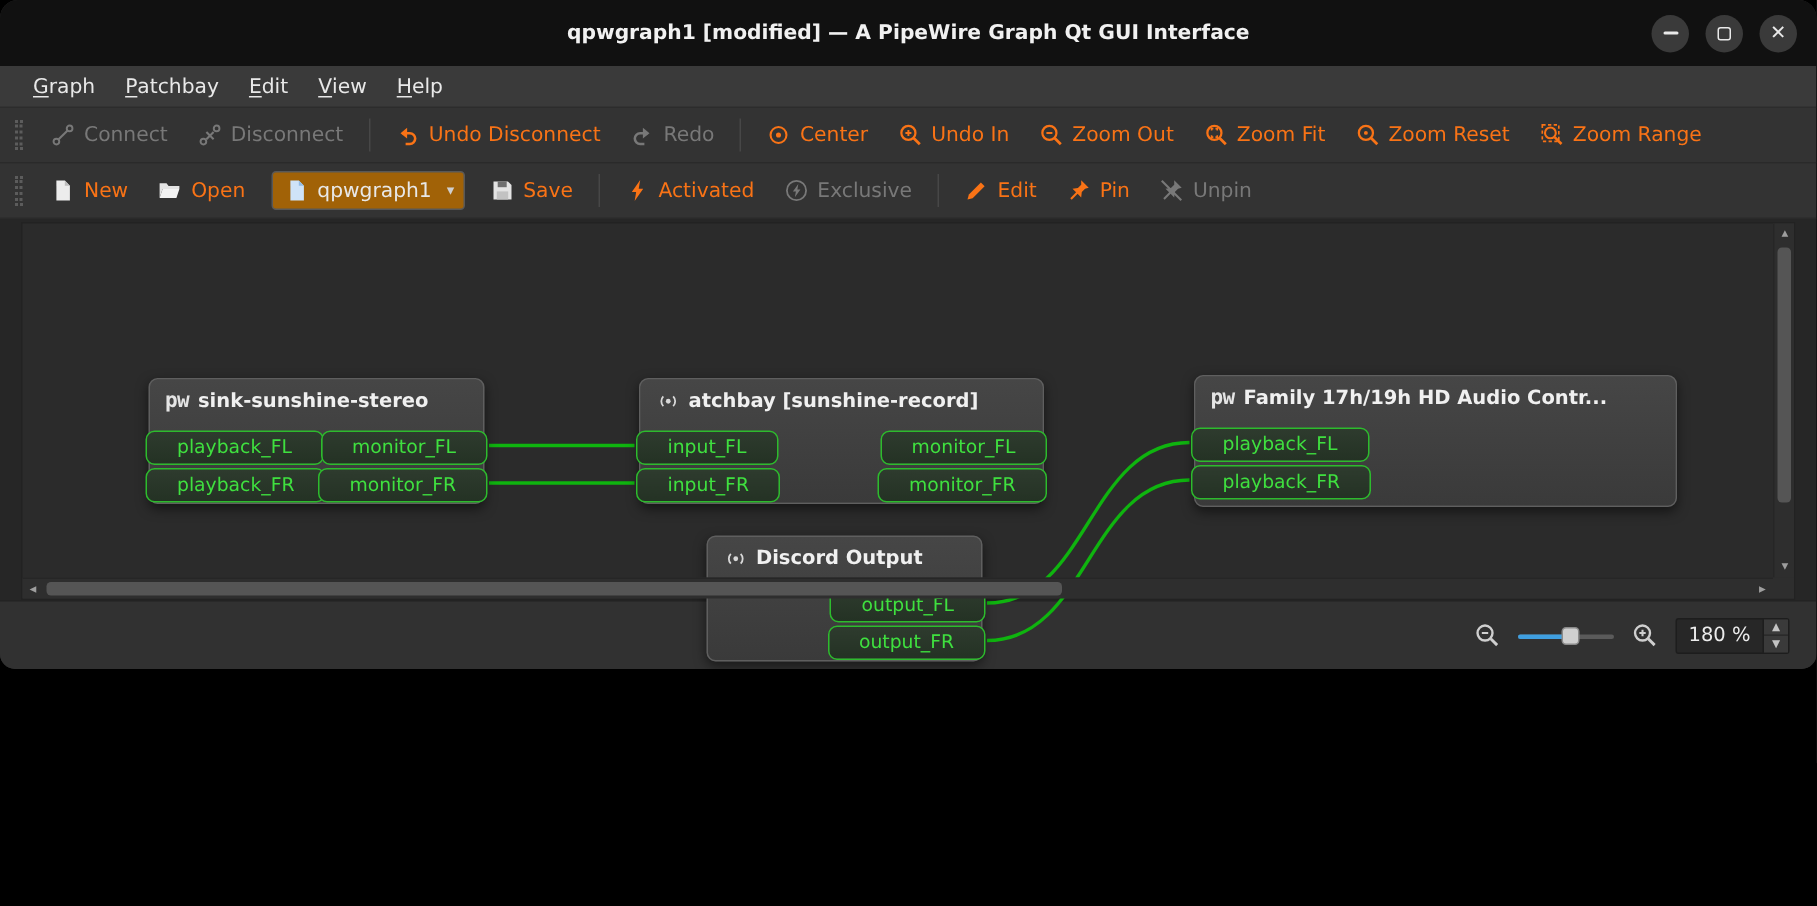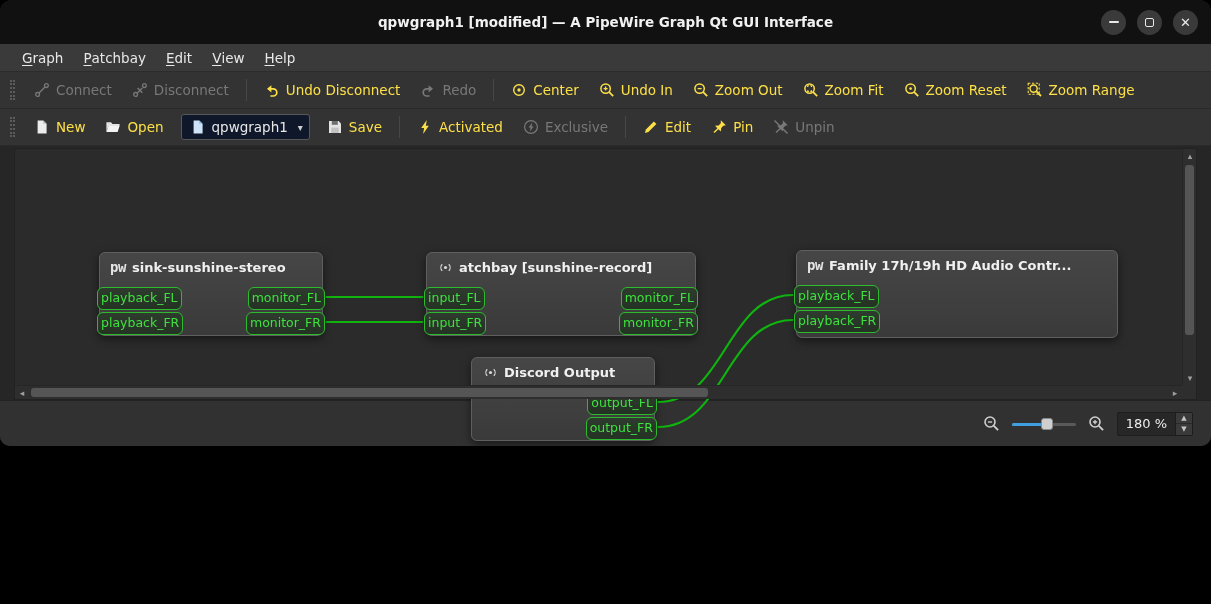--- a/index.html
+++ b/index.html
@@ -14,38 +14,38 @@
   .max-box{width:9px;height:9px;border:1.5px solid #e9e9e9;border-radius:2px;display:block;}
   .close-x{font-size:13px;line-height:1;}
 
   .menubar{height:28px;background:#3a3a3a;display:flex;align-items:stretch;padding-left:12px;border-bottom:1px solid #2c2c2c;flex:0 0 auto;}
   .menu-item{display:flex;align-items:center;padding:0 10px;color:#e8e8e8;font-size:13.5px;}
   .menu-item u{text-decoration:underline;text-underline-offset:2px;}
 
   .toolbar{height:37px;background:#333;display:flex;align-items:center;padding:0 8px;border-bottom:1px solid #2a2a2a;gap:2px;flex:0 0 auto;}
   .tb-handle{width:5px;height:20px;border-left:2px dotted #5c5c5c;border-right:2px dotted #5c5c5c;margin:0 8px 0 2px;}
   .tb-sep{width:1px;height:22px;background:#474747;margin:0 6px;}
-  .tb-btn{display:flex;align-items:center;gap:6px;padding:0 9px;height:29px;border-radius:3px;color:#fde047;font-size:13.5px;white-space:nowrap;}
+  .tb-btn{display:flex;align-items:center;gap:6px;padding:0 9px;height:29px;border-radius:3px;color:#f97316;font-size:13.5px;white-space:nowrap;}
   .tb-btn.disabled{color:#787878;}
   .tb-icon{display:flex;width:16px;height:16px;align-items:center;justify-content:center;}
   .tb-icon svg{width:16px;height:16px;}
-  .combo{display:flex;align-items:center;gap:6px;height:26px;padding:0 6px 0 8px;border:1px solid #585858;border-radius:3px;background:#0f172a;color:#e8e8e8;font-size:13.5px;margin:0 6px;}
+  .combo{display:flex;align-items:center;gap:6px;height:26px;padding:0 6px 0 8px;border:1px solid #585858;border-radius:3px;background:#a16207;color:#e8e8e8;font-size:13.5px;margin:0 6px;}
   .combo-arrow{color:#cfcfcf;font-size:10px;margin-left:4px;}
 
   .main-area{flex:1;background:#262626;position:relative;}
   .canvas-wrap{position:absolute;left:14px;right:14px;top:2px;bottom:0;background:#2b2b2b;border:1px solid #222;}
   #connections{position:absolute;left:0;top:0;}
   #nodes{position:absolute;left:0;top:0;right:14px;bottom:14px;}
 
   .node{position:absolute;background:linear-gradient(#464646,#3a3a3a);border:1px solid #5f5f5f;border-radius:6px;box-shadow:0 3px 8px rgba(0,0,0,.5);}
   .node-header{display:flex;align-items:center;gap:6px;padding:6px 10px 4px;}
   .node-title{color:#f0f0f0;font-size:13px;font-weight:bold;white-space:nowrap;overflow:hidden;}
   .pw-glyph{font-family:"DejaVu Sans Mono",monospace;font-weight:bold;font-size:14px;color:#e4e4e4;letter-spacing:-.5px;}
   .node-icon{display:flex;align-items:center;justify-content:center;width:16px;height:16px;}
-  .port{position:absolute;font-size:12.5px;color:#3fe03f;background:linear-gradient(#2e3b2e,#243224);border:1px solid #2dbb2d;border-radius:6px;padding:2px 3px 3px;white-space:nowrap;line-height:16px;}
+  .port{position:absolute;font-size:12.5px;color:#3fe03f;background:linear-gradient(#2e3b2e,#243224);border:1px solid #2dbb2d;border-radius:6px;padding:2px 20px 3px;white-space:nowrap;line-height:16px;}
   .port.in{left:-3px;}
   .port.out{right:-3px;}
 
   .vscroll{position:absolute;top:0;right:0;width:14px;bottom:14px;background:#2e2e2e;border-left:1px solid #262626;}
   .hscroll{position:absolute;left:0;right:14px;bottom:0;height:14px;background:#2e2e2e;border-top:1px solid #262626;}
   .scroll-corner{position:absolute;right:0;bottom:0;width:14px;height:14px;background:#2e2e2e;}
   .vthumb{position:absolute;left:2px;right:2px;top:16px;height:72%;background:#555;border-radius:3px;}
   .hthumb{position:absolute;top:2px;bottom:2px;left:16px;width:58%;background:#555;border-radius:3px;}
   .scroll-arrow{position:absolute;color:#9e9e9e;font-size:9px;width:14px;height:14px;display:flex;align-items:center;justify-content:center;}
   .sa-up{top:0;left:0;} .sa-down{bottom:0;left:0;} .sa-left{left:0;top:0;} .sa-right{right:0;top:0;}

